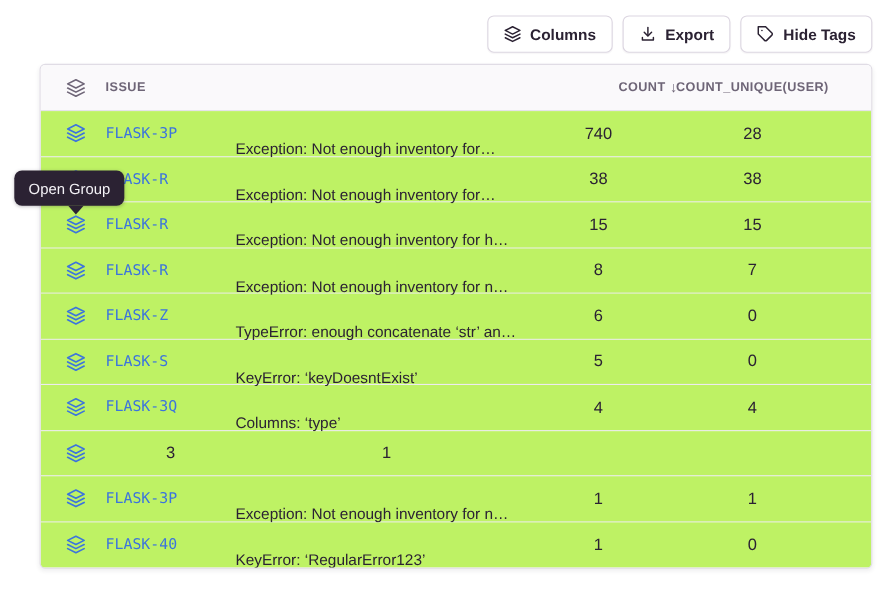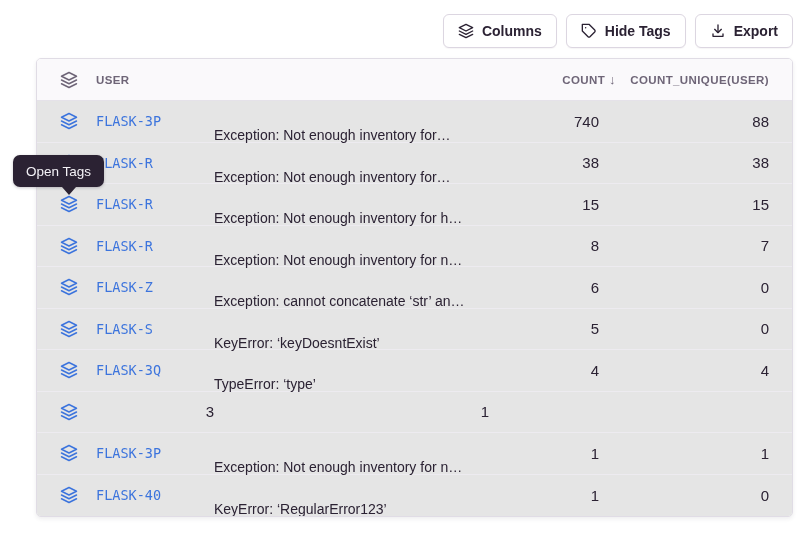--- a/index.html
+++ b/index.html
@@ -52,41 +52,41 @@
     height: 42px;
     background: #FAF9FB;
     border-bottom: 1px solid #E5E2E9;
     color: #6E6577;
     font-size: 11.5px; font-weight: 700;
     letter-spacing: 0.4px;
   }
   .row {
     height: 41.5px;
     border-bottom: 1px solid #EDEBF0;
-    background: #e5e5e5;
+    background: #bef264;
   }
   .row:last-child { border-bottom: none; }
 
   .icon-cell { padding-left: 23px; display: flex; align-items: center; }
   .icon-cell svg { width: 18px; height: 18px; display: block; }
   .thead .icon-cell svg { stroke: #6E6577; }
   .row .icon-cell svg { stroke: #3C74DD; }
 
   .id-cell {
     font-family: "DejaVu Sans Mono", monospace;
     font-size: 13.5px;
     color: #3C74DD;
     text-decoration: none;
     white-space: nowrap;
   }
   .msg-cell {
     font-size: 14px;
     white-space: nowrap; overflow: hidden; margin-top: 28px;
   }
-  .num-cell { text-align: right; font-size: 15px; }
+  .num-cell { text-align: center; font-size: 15px; }
   .thead .num-cell { font-size: 11.5px; }
 
   .count-header {
     display: flex; justify-content: flex-end; align-items: center;
   }
   .sort-arrow {
     font-size: 13px; font-weight: 400;
     margin-right: -17px; margin-left: 4px;
     color: #6E6577;
   }
@@ -123,69 +123,69 @@
           <polyline points="2 12 12 17 22 12"></polyline>
           <polyline points="2 17 12 22 22 17"></polyline>
         </svg>
       </span>
       <span>Columns</span>
     </button>
 
     <button class="tb-btn">
       <span class="btn-icon">
         <svg viewBox="0 0 24 24" fill="none" stroke-width="2" stroke-linecap="round" stroke-linejoin="round">
-          <path d="M20.59 13.41l-7.17 7.17a2 2 0 0 1-2.83 0L2 12V2h10l8.59 8.59a2 2 0 0 1 0 2.83z"></path>
-          <circle cx="7" cy="7" r="1.1" fill="#2B2233" stroke="none"></circle>
-        </svg>
-      </span>
-      <span>Hide Tags</span>
-    </button>
-
-    <button class="tb-btn">
-      <span class="btn-icon">
-        <svg viewBox="0 0 24 24" fill="none" stroke-width="2" stroke-linecap="round" stroke-linejoin="round">
           <line x1="12" y1="3" x2="12" y2="14"></line>
           <polyline points="7 9.5 12 14.5 17 9.5"></polyline>
           <path d="M4.5 16.5v3.5h15v-3.5"></path>
         </svg>
       </span>
       <span>Export</span>
+    </button>
+
+    <button class="tb-btn">
+      <span class="btn-icon">
+        <svg viewBox="0 0 24 24" fill="none" stroke-width="2" stroke-linecap="round" stroke-linejoin="round">
+          <path d="M20.59 13.41l-7.17 7.17a2 2 0 0 1-2.83 0L2 12V2h10l8.59 8.59a2 2 0 0 1 0 2.83z"></path>
+          <circle cx="7" cy="7" r="1.1" fill="#2B2233" stroke="none"></circle>
+        </svg>
+      </span>
+      <span>Hide Tags</span>
     </button>
   </div>
 
   <div class="table">
     <div class="grid-row thead">
       <span class="icon-cell">
         <svg viewBox="0 0 24 24" fill="none" stroke-width="2" stroke-linecap="round" stroke-linejoin="round">
           <polygon points="12 2 2 7 12 12 22 7 12 2"></polygon>
           <polyline points="2 12 12 17 22 12"></polyline>
           <polyline points="2 17 12 22 22 17"></polyline>
         </svg>
       </span>
-      <span class="id-cell header-label" style="color:#6E6577; font-family:'Liberation Sans',sans-serif; font-size:11.5px; font-weight:700;">USER</span>
+      <span class="id-cell header-label" style="color:#6E6577; font-family:'Liberation Sans',sans-serif; font-size:11.5px; font-weight:700;">ISSUE</span>
       <span class="msg-cell"></span>
       <span class="num-cell count-header">
         <span>COUNT</span>
         <span class="sort-arrow">↓</span>
       </span>
       <span class="num-cell">COUNT_UNIQUE(USER)</span>
     </div>
     <div id="table-body">
   <div class="grid-row row">
     <span class="icon-cell">
       <svg viewBox="0 0 24 24" fill="none" stroke-width="2" stroke-linecap="round" stroke-linejoin="round">
         <polygon points="12 2 2 7 12 12 22 7 12 2"></polygon>
         <polyline points="2 12 12 17 22 12"></polyline>
         <polyline points="2 17 12 22 22 17"></polyline>
       </svg>
     </span>
     <a class="id-cell" href="#">FLASK-3P</a>
     <span class="msg-cell">Exception: Not enough inventory for…</span>
     <span class="num-cell">740</span>
-    <span class="num-cell">88</span>
+    <span class="num-cell">28</span>
   </div>
 
   <div class="grid-row row">
     <span class="icon-cell">
       <svg viewBox="0 0 24 24" fill="none" stroke-width="2" stroke-linecap="round" stroke-linejoin="round">
         <polygon points="12 2 2 7 12 12 22 7 12 2"></polygon>
         <polyline points="2 12 12 17 22 12"></polyline>
         <polyline points="2 17 12 22 22 17"></polyline>
       </svg>
     </span>
@@ -225,21 +225,21 @@
 
   <div class="grid-row row">
     <span class="icon-cell">
       <svg viewBox="0 0 24 24" fill="none" stroke-width="2" stroke-linecap="round" stroke-linejoin="round">
         <polygon points="12 2 2 7 12 12 22 7 12 2"></polygon>
         <polyline points="2 12 12 17 22 12"></polyline>
         <polyline points="2 17 12 22 22 17"></polyline>
       </svg>
     </span>
     <a class="id-cell" href="#">FLASK-Z</a>
-    <span class="msg-cell">Exception: cannot concatenate ‘str’ an…</span>
+    <span class="msg-cell">TypeError: enough concatenate ‘str’ an…</span>
     <span class="num-cell">6</span>
     <span class="num-cell">0</span>
   </div>
 
   <div class="grid-row row">
     <span class="icon-cell">
       <svg viewBox="0 0 24 24" fill="none" stroke-width="2" stroke-linecap="round" stroke-linejoin="round">
         <polygon points="12 2 2 7 12 12 22 7 12 2"></polygon>
         <polyline points="2 12 12 17 22 12"></polyline>
         <polyline points="2 17 12 22 22 17"></polyline>
@@ -253,21 +253,21 @@
 
   <div class="grid-row row">
     <span class="icon-cell">
       <svg viewBox="0 0 24 24" fill="none" stroke-width="2" stroke-linecap="round" stroke-linejoin="round">
         <polygon points="12 2 2 7 12 12 22 7 12 2"></polygon>
         <polyline points="2 12 12 17 22 12"></polyline>
         <polyline points="2 17 12 22 22 17"></polyline>
       </svg>
     </span>
     <a class="id-cell" href="#">FLASK-3Q</a>
-    <span class="msg-cell">TypeError: ‘type’</span>
+    <span class="msg-cell">Columns: ‘type’</span>
     <span class="num-cell">4</span>
     <span class="num-cell">4</span>
   </div>
 
   <div class="grid-row row">
     <span class="icon-cell">
       <svg viewBox="0 0 24 24" fill="none" stroke-width="2" stroke-linecap="round" stroke-linejoin="round">
         <polygon points="12 2 2 7 12 12 22 7 12 2"></polygon>
         <polyline points="2 12 12 17 22 12"></polyline>
         <polyline points="2 17 12 22 22 17"></polyline>
@@ -301,17 +301,17 @@
     </span>
     <a class="id-cell" href="#">FLASK-40</a>
     <span class="msg-cell">KeyError: ‘RegularError123’</span>
     <span class="num-cell">1</span>
     <span class="num-cell">0</span>
   </div>
 </div>
   </div>
 
   <div class="tooltip">
-    <span>Open Tags</span>
+    <span>Open Group</span>
     <span class="tooltip-caret"></span>
   </div>
 
 </div>
 
 </body></html>

